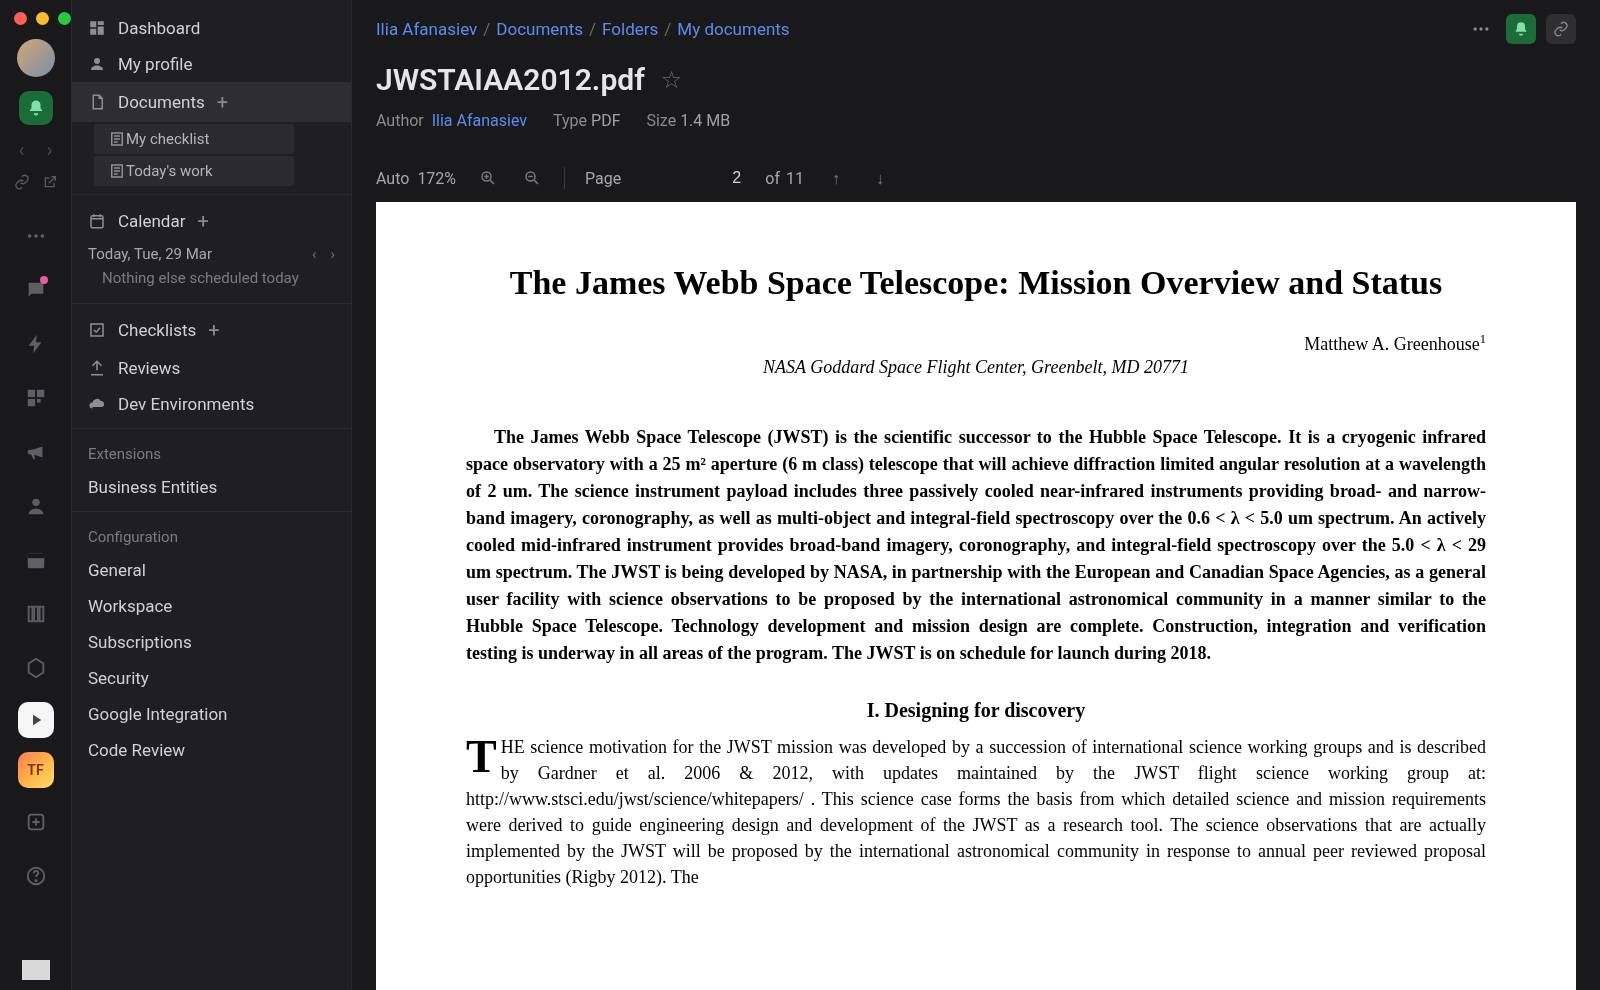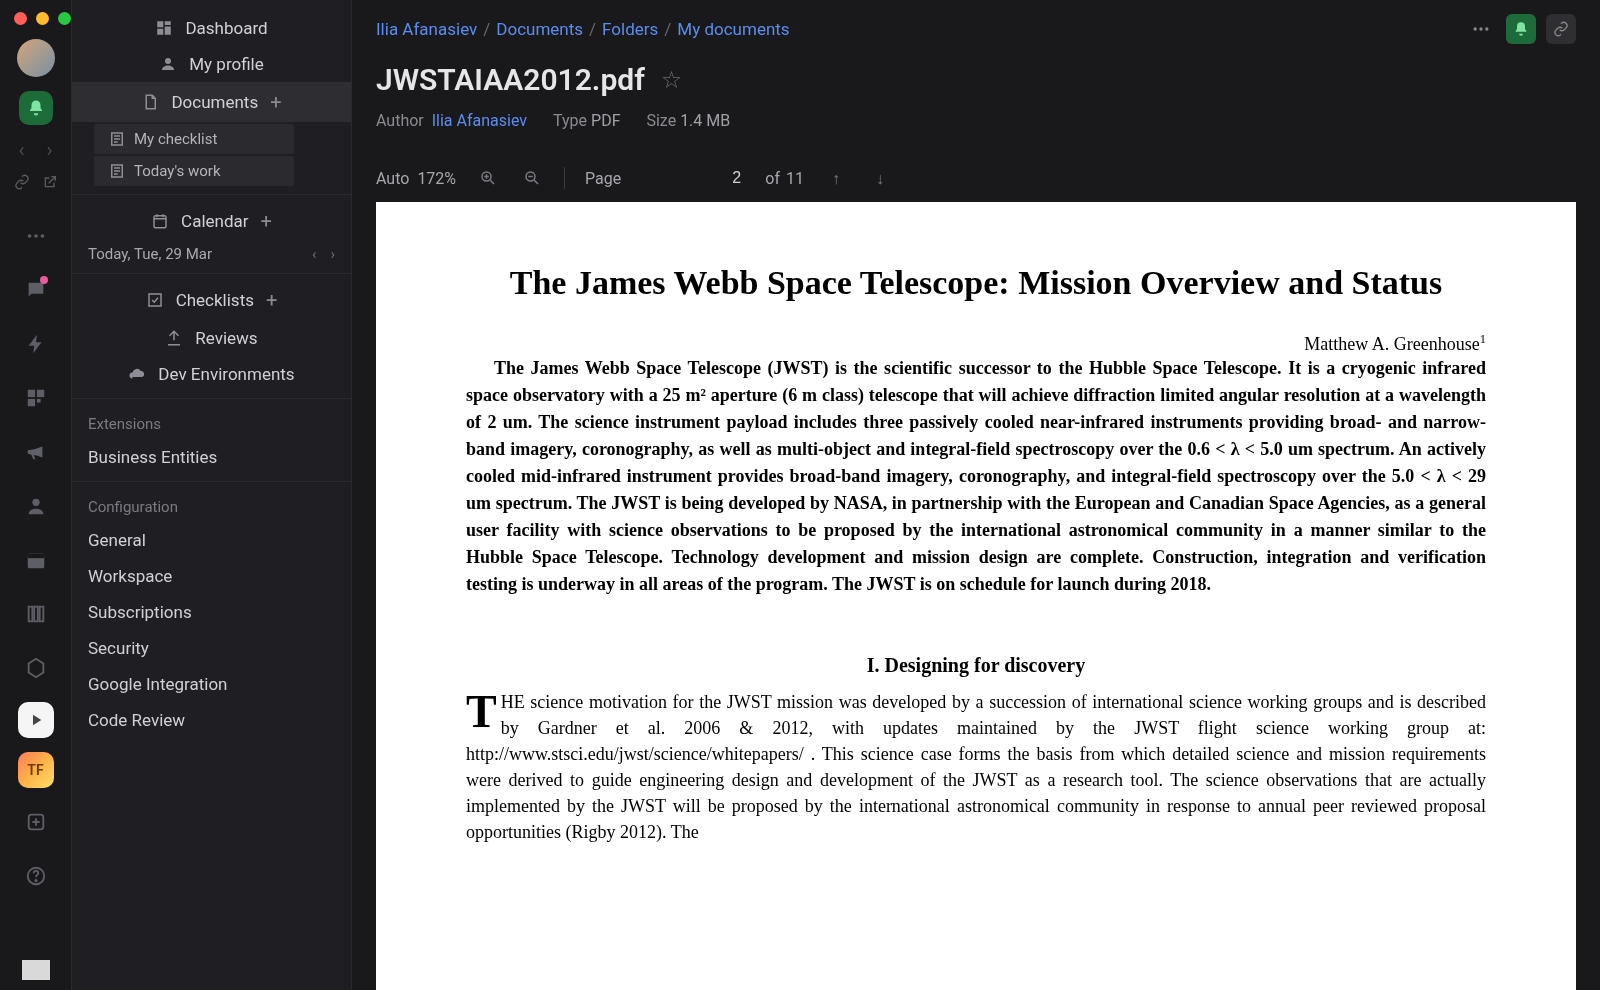--- a/index.html
+++ b/index.html
@@ -41,25 +41,25 @@
   .rail-play svg{fill:#444;}
   .rail-tf{width:36px;height:36px;border-radius:10px;background:linear-gradient(135deg,#ff7a59,#ffb347,#ffdf6b);display:flex;align-items:center;justify-content:center;font-weight:600;color:#6b3a00;font-size:14px;}
   .rail-spacer{flex:1;}
   .rail-bottom-block{width:28px;height:20px;background:#d9d9d9;margin-bottom:10px;}
 
   
   .sidebar{width:280px;background:#1f1f23;border-right:1px solid #2a2a2e;display:flex;flex-direction:column;padding-top:10px;}
   .sb-header{display:flex;align-items:center;justify-content:space-between;padding:6px 16px 12px;color:#8a8a92;font-size:16px;}
   .sb-collapse{color:#6a6a72;}
   .sb-collapse svg{width:18px;height:18px;}
-  .sb-item{display:flex;align-items:center;gap:12px;padding:8px 16px;color:#d0d0d6;font-size:17px;cursor:pointer;justify-content:center;}
+  .sb-item{display:flex;align-items:center;gap:12px;padding:8px 16px;color:#d0d0d6;font-size:17px;cursor:pointer;justify-content:flex-start;}
   .sb-item-left{display:flex;align-items:center;gap:12px;}
   .sb-item.active{background:#2d2d32;}
   .sb-sub{padding-left:22px;}
-  .sb-sub-item{display:flex;align-items:center;gap:8px;padding:6px 14px;font-size:15px;background:#2a2a2f;margin:2px 10px 2px 0;border-radius:2px;width:200px;}
+  .sb-sub-item{display:flex;align-items:center;gap:0;padding:6px 14px;font-size:15px;background:#2a2a2f;margin:2px 10px 2px 0;border-radius:2px;width:200px;}
   .sb-icon{width:18px;height:18px;color:#8e8e96; display:flex; align-items:center; justify-content:center;}
   .sb-icon svg{width:18px;height:18px;}
   .sb-plus{color:#8a8a92;font-size:20px;}
   .sb-divider{height:1px;background:#2a2a2e;margin:6px 0;}
   .sb-cal-date{padding:4px 16px 4px 16px;display:flex;align-items:center;justify-content:space-between;font-size:15px;color:#a8a8ae;}
   .sb-cal-date .arrows{display:flex;gap:14px;color:#6e6e76;}
   .sb-cal-empty{padding:2px 16px 10px 30px;font-size:15px;color:#7a7a82;}
   .sb-section-label{padding:10px 16px 6px;font-size:15px;color:#7a7a82;}
   .sb-plain{padding:8px 16px;font-size:17px;color:#d0d0d6;cursor:pointer;}
 
@@ -86,21 +86,21 @@
   .vb-zoom-ico{color:#7a7a82;width:24px;height:24px;display:flex;align-items:center;justify-content:center;}
   .vb-page-input{background:transparent;border:none;color:#d0d0d6;width:40px;text-align:right;font-size:16px;margin-right:4px;}
   .vb-arrow{color:#7a7a82;width:24px;height:24px;display:flex;align-items:center;justify-content:center;}
 
   
   .doc-scroll{flex:1;overflow:auto;padding:0 24px 24px;}
   .page{background:#fff;color:#000;width:100%;max-width:1240px;margin:0 auto;padding:60px 90px;font-family:"Times New Roman",Times,serif;min-height:860px;}
   .page h1{text-align:center;font-size:34px;font-weight:700;line-height:1.25;margin-bottom:27px;}
   .page .by{text-align:right;font-size:18px;}
   .page .aff{text-align:center;font-style:italic;font-size:18px;margin-top:2px;margin-bottom:46px;}
-  .page .abs{font-size:18px;line-height:1.5;text-align:justify;font-weight:600;text-indent:28px;margin-bottom:56px;}
+  .page .abs{font-size:18px;line-height:1.5;text-align:justify;font-weight:600;text-indent:28px;margin-bottom:32px;}
   .page h2{text-align:center;font-size:20px;font-weight:700;margin-bottom:12px;}
   .page .body{font-size:18px;line-height:1.45;text-align:justify;}
   .dropcap{float:left;font-size:46px;line-height:38px;font-weight:700;padding-right:4px;padding-top:4px;}
   sup{font-size:0.7em;}
 </style>
 </head>
 <body>
 
 <div class="root">
 
@@ -286,20 +286,21 @@
         </div>
       <span class="sb-plus">+</span>
     </div>
     <div class="sb-cal-date">
       <span>Today, Tue, 29 Mar</span>
       <span class="arrows">
           <span>‹</span>
           <span>›</span>
         </span>
     </div>
+    <div class="sb-cal-empty">Nothing else scheduled today</div>
 
     <div class="sb-divider"></div>
     <div class="sb-item">
       <div class="sb-item-left">
           <span class="sb-icon">
             <svg viewBox="0 0 24 24" fill="none" stroke="currentColor" stroke-width="2">
               <rect x="4" y="4" width="16" height="16"></rect>
               <path d="M8 12l3 3 5-6"></path>
             </svg>
           </span>
@@ -402,19 +403,20 @@
         <span style="margin-left:-14px;">11</span>
         <span class="vb-arrow">↑</span>
         <span class="vb-arrow">↓</span>
       </div>
     </div>
 
     <div class="doc-scroll">
       <div class="page">
         <h1>The James Webb Space Telescope: Mission Overview and Status</h1>
         <div class="by"><span>Matthew A. Greenhouse</span><sup>1</sup></div>
+        <div class="aff">NASA Goddard Space Flight Center, Greenbelt, MD 20771</div>
         <div class="abs">The James Webb Space Telescope (JWST) is the scientific successor to the Hubble Space Telescope. It is a cryogenic infrared space observatory with a 25 m² aperture (6 m class) telescope that will achieve diffraction limited angular resolution at a wavelength of 2 um. The science instrument payload includes three passively cooled near-infrared instruments providing broad- and narrow-band imagery, coronography, as well as multi-object and integral-field spectroscopy over the 0.6 &lt; λ &lt; 5.0 um spectrum. An actively cooled mid-infrared instrument provides broad-band imagery, coronography, and integral-field spectroscopy over the 5.0 &lt; λ &lt; 29 um spectrum. The JWST is being developed by NASA, in partnership with the European and Canadian Space Agencies, as a general user facility with science observations to be proposed by the international astronomical community in a manner similar to the Hubble Space Telescope. Technology development and mission design are complete. Construction, integration and verification testing is underway in all areas of the program. The JWST is on schedule for launch during 2018.</div>
         <h2>I.   Designing for discovery</h2>
         <div class="body"><span class="dropcap">T</span><span>HE science motivation for the JWST mission was developed by a succession of international science working groups and is described by Gardner et al. 2006 &amp; 2012, with updates maintained by the JWST flight science working group at: http://www.stsci.edu/jwst/science/whitepapers/ . This science case forms the basis from which detailed science and mission requirements were derived to guide engineering design and development of the JWST as a research tool. The science observations that are actually implemented by the JWST will be proposed by the international astronomical community in response to annual peer reviewed proposal opportunities (Rigby 2012). The</span></div>
       </div>
     </div>
   </div>
 </div>
 
 </body></html>

